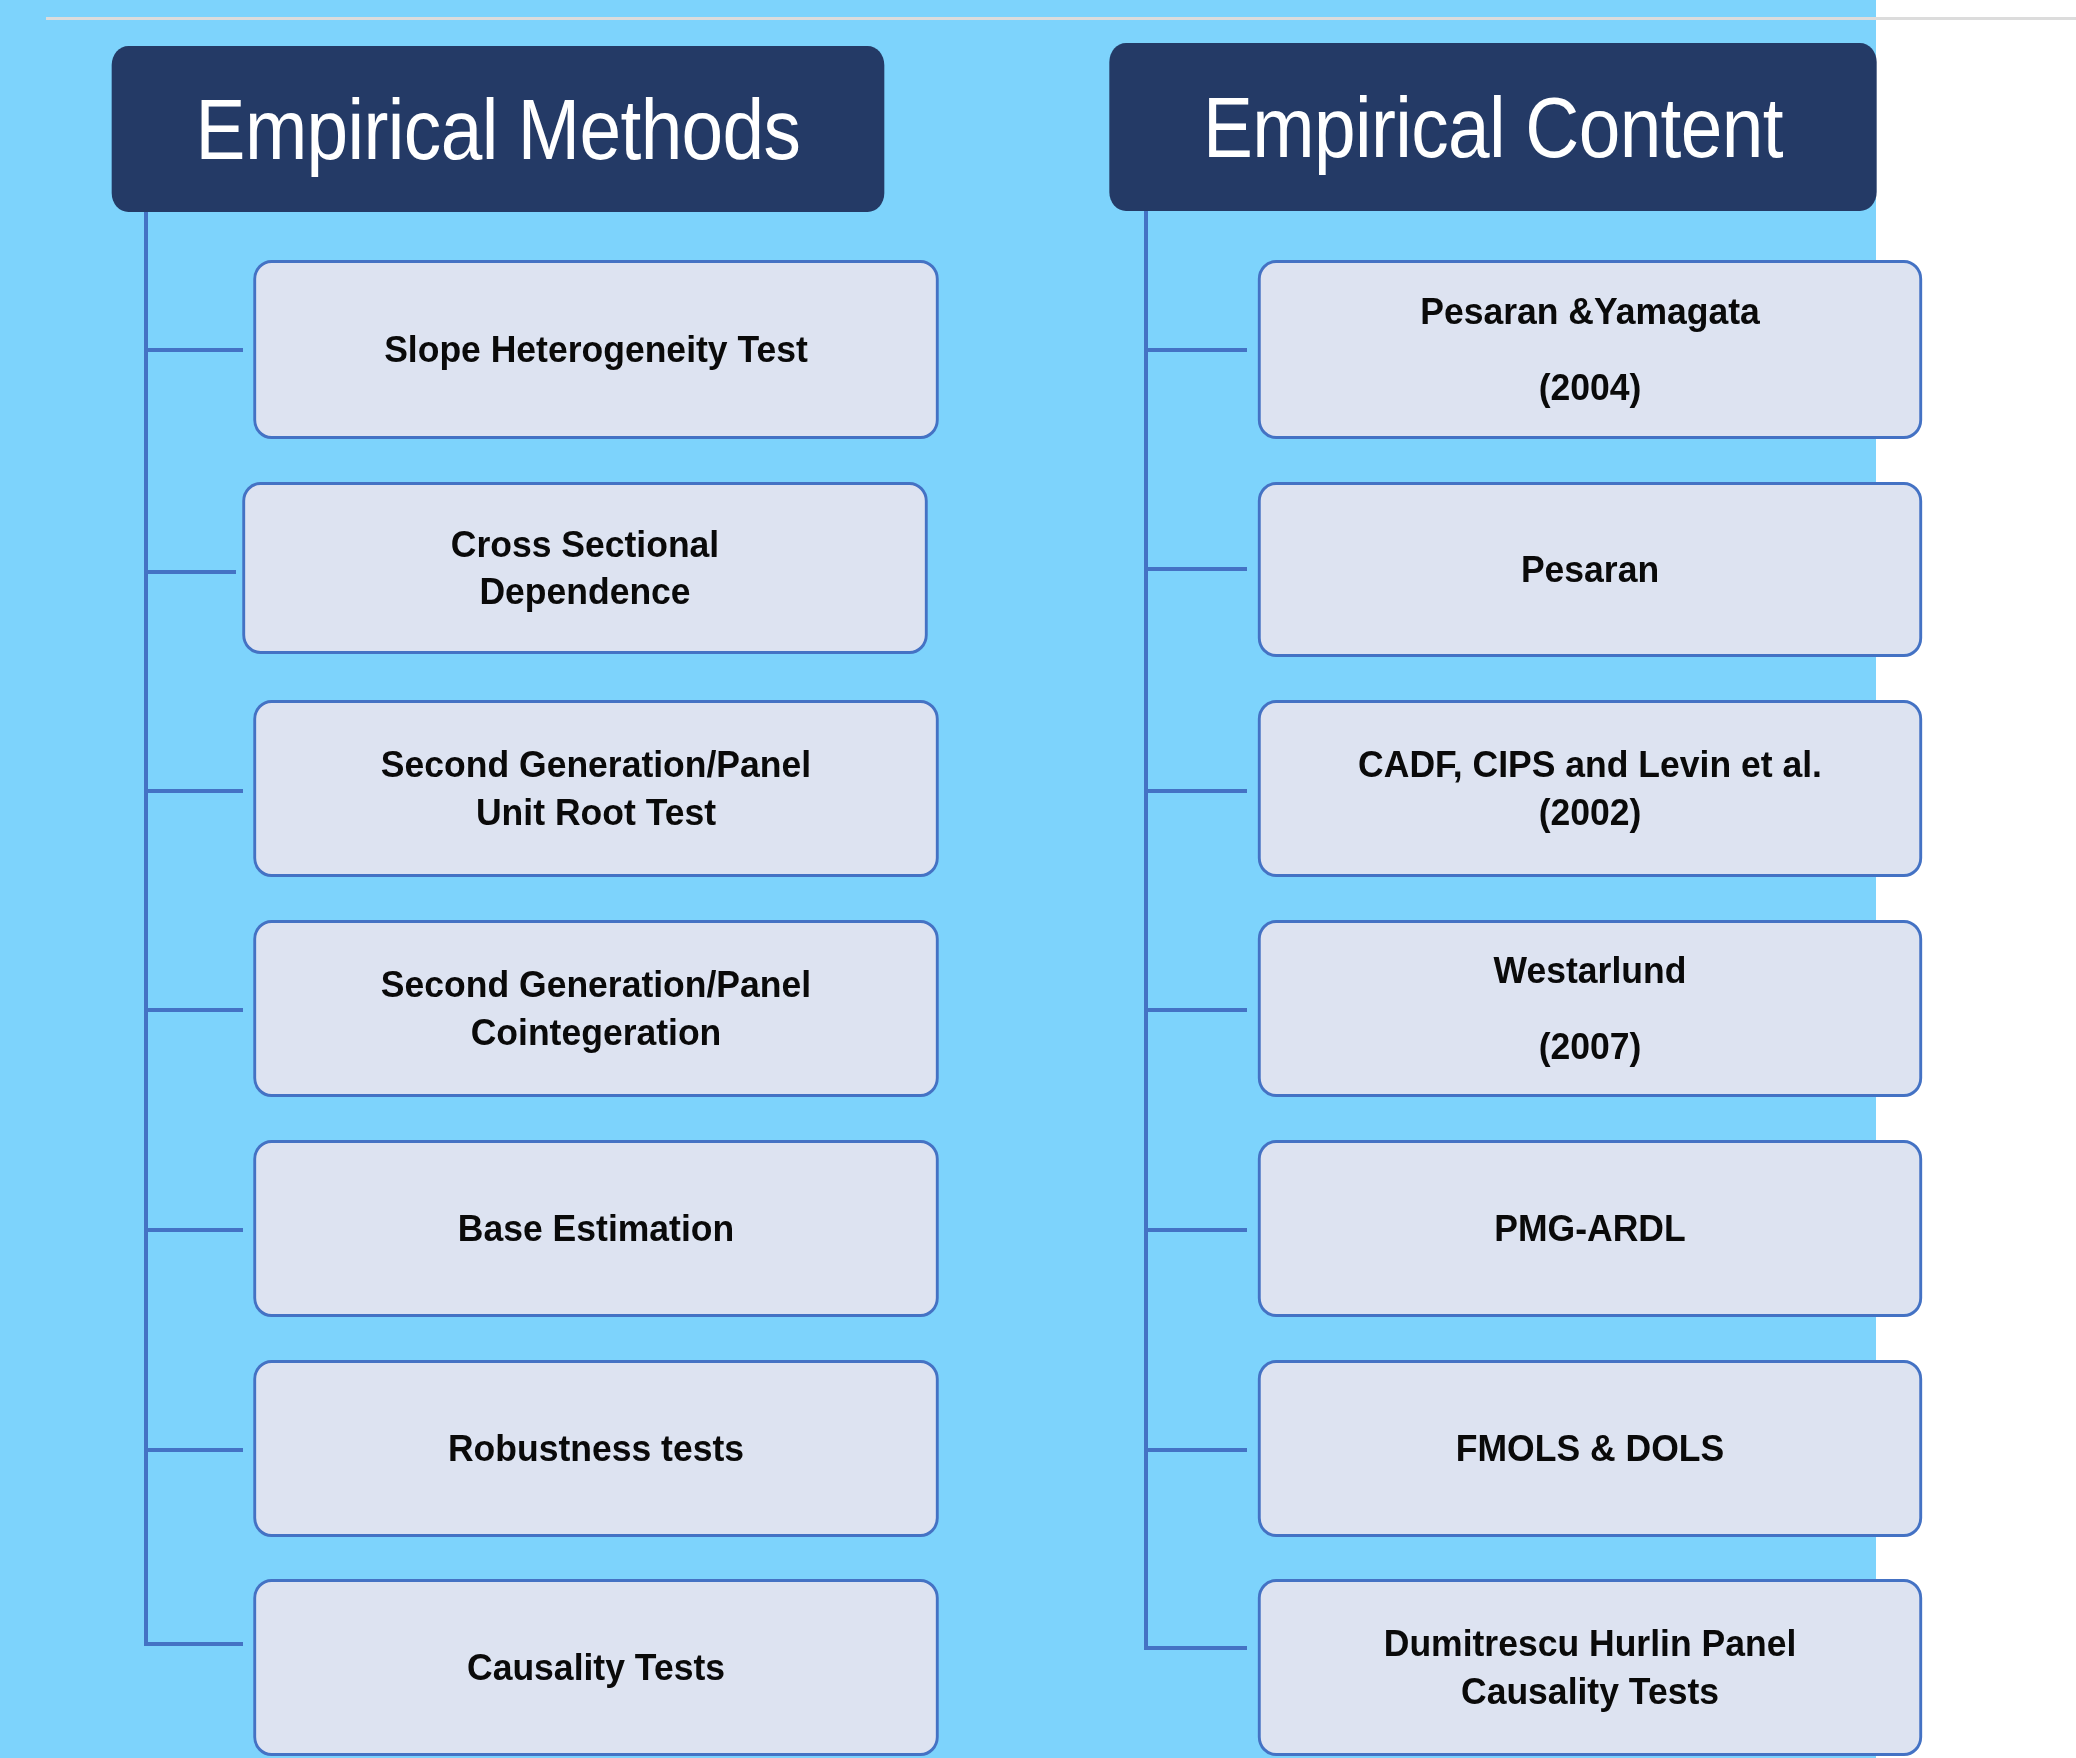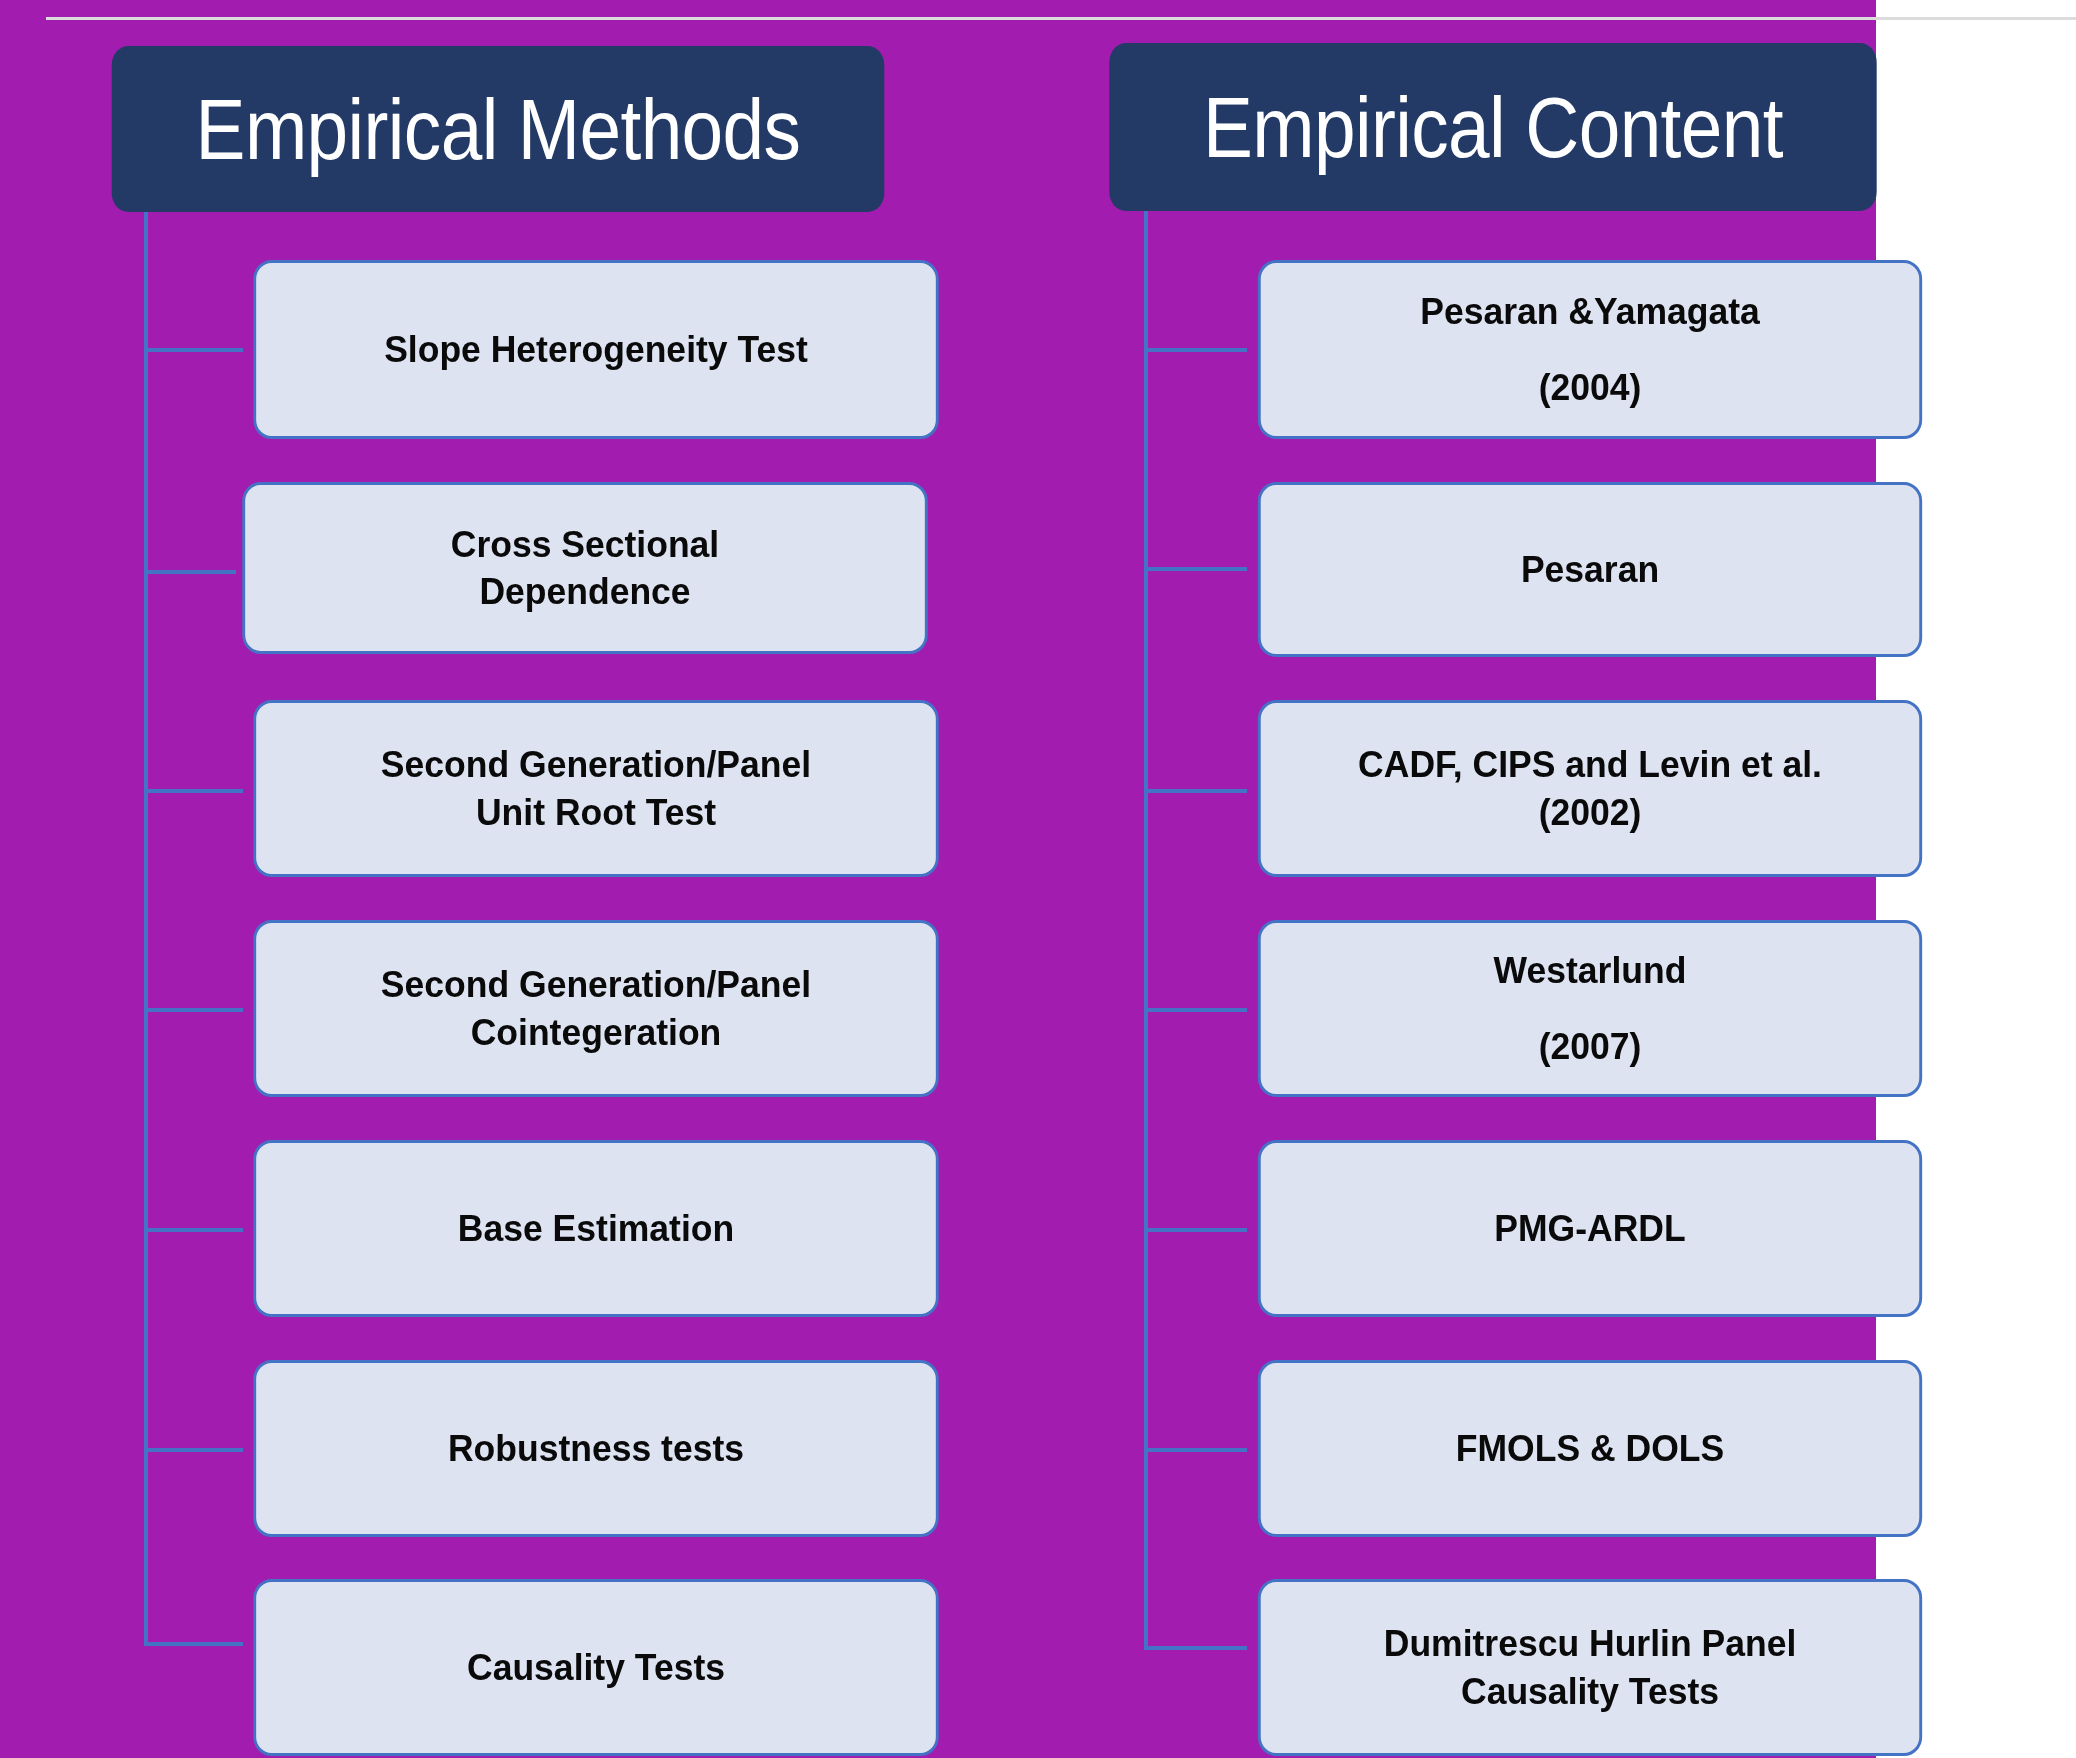--- a/index.html
+++ b/index.html
@@ -7,21 +7,21 @@
     width: 2077px;
     height: 1758px;
     background: #ffffff;
     font-family: "Liberation Sans", sans-serif;
     overflow: hidden;
   }
   #canvas {
     position: relative;
     width: 1876px;
     height: 1758px;
-    background: #a21caf;
+    background: #7dd3fc;
   }
   
   .top-rule {
     position: absolute;
     left: 46px;
     top: 17px;
     width: 2031px;
     height: 2.9px;
     background: #dcdcdc;
   }

